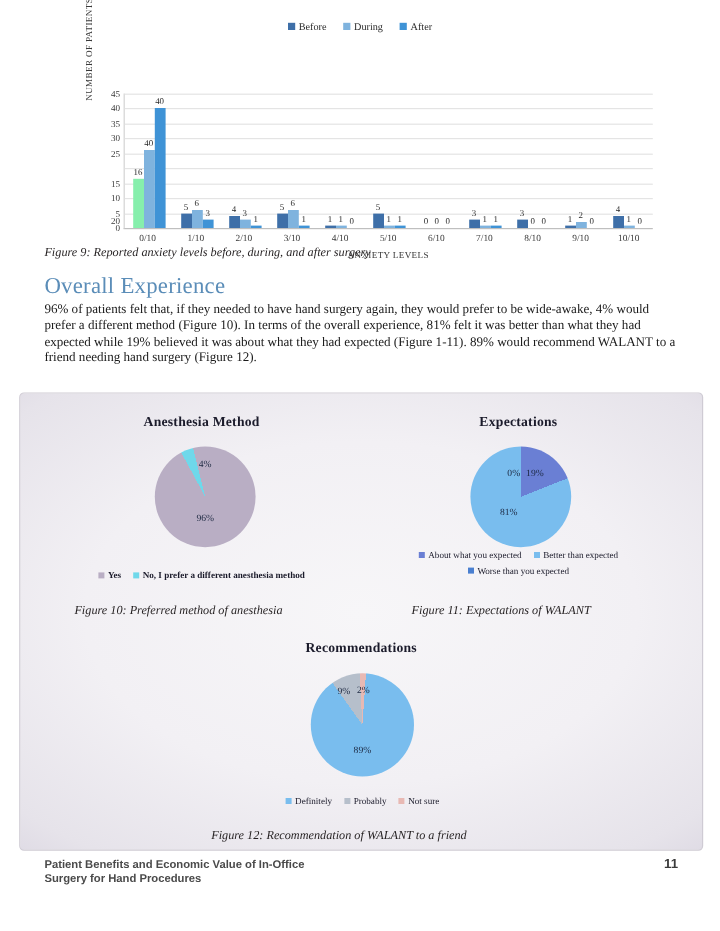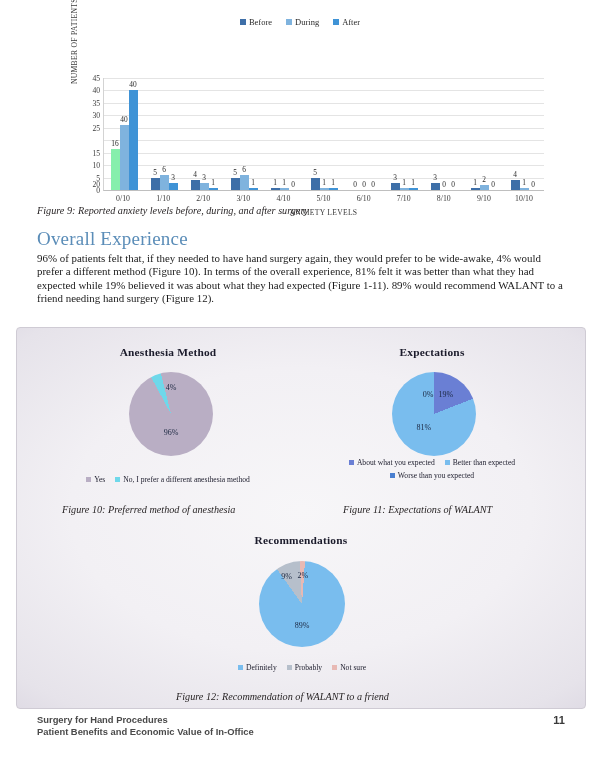--- a/index.html
+++ b/index.html
@@ -289,21 +289,21 @@
 <div class="sec-head">Overall Experience</div>
 <div class="body-copy">96% of patients felt that, if they needed to have hand surgery again, they would prefer to be wide-awake, 4% would prefer a different method (Figure 10). In terms of the overall experience, 81% felt it was better than what they had expected while 19% believed it was about what they had expected (Figure 1-11). 89% would recommend WALANT to a friend needing hand surgery (Figure 12).</div>
 
 <div class="panel">
 
   <div class="pie-title" style="left:36px;top:18px;width:230px;">Anesthesia Method</div>
   <div class="pie" id="pie1" style="left: 112px; top: 44px; width: 84px; height: 84px; background: conic-gradient(from -14deg, rgb(185, 174, 196) 0deg, rgb(185, 174, 196) 345.6deg, rgb(111, 216, 234) 345.6deg, rgb(111, 216, 234) 360deg);">
       <div class="pie-lab" style="left: 50%; top: 72%;">96%</div>
       <div class="pie-lab" style="left: 50%; top: 18%;">4%</div>
     </div>
-  <div class="pie-legend" id="pie1leg" style="left:26px;top:147px;width:250px;">
+  <div class="pie-legend" id="pie1leg" style="left:26px;top:147px;width:250px;font-weight:bold;">
       <div class="li">
         <span class="sw" style="background: rgb(185, 174, 196);"></span>
         <span>Yes</span>
       </div>
       <div class="li">
         <span class="sw" style="background: rgb(111, 216, 234);"></span>
         <span>No, I prefer a different anesthesia method</span>
       </div>
     </div>
 
@@ -350,17 +350,17 @@
     </div>
 
 </div>
 
 <div class="fig-caption" id="cap10">Figure 10: Preferred method of anesthesia</div>
 <div class="fig-caption" id="cap11">Figure 11: Expectations of WALANT</div>
 <div class="fig-caption" id="cap12">Figure 12: Recommendation of WALANT to a friend</div>
 
 <div class="footer">
   <div class="footer-title">
+    <div>Patient Benefits and Economic Value of In-Office</div>
     <div>Surgery for Hand Procedures</div>
-    <div>Patient Benefits and Economic Value of In-Office</div>
   </div>
   <div class="footer-page">11</div>
 </div>
 
 </body></html>

